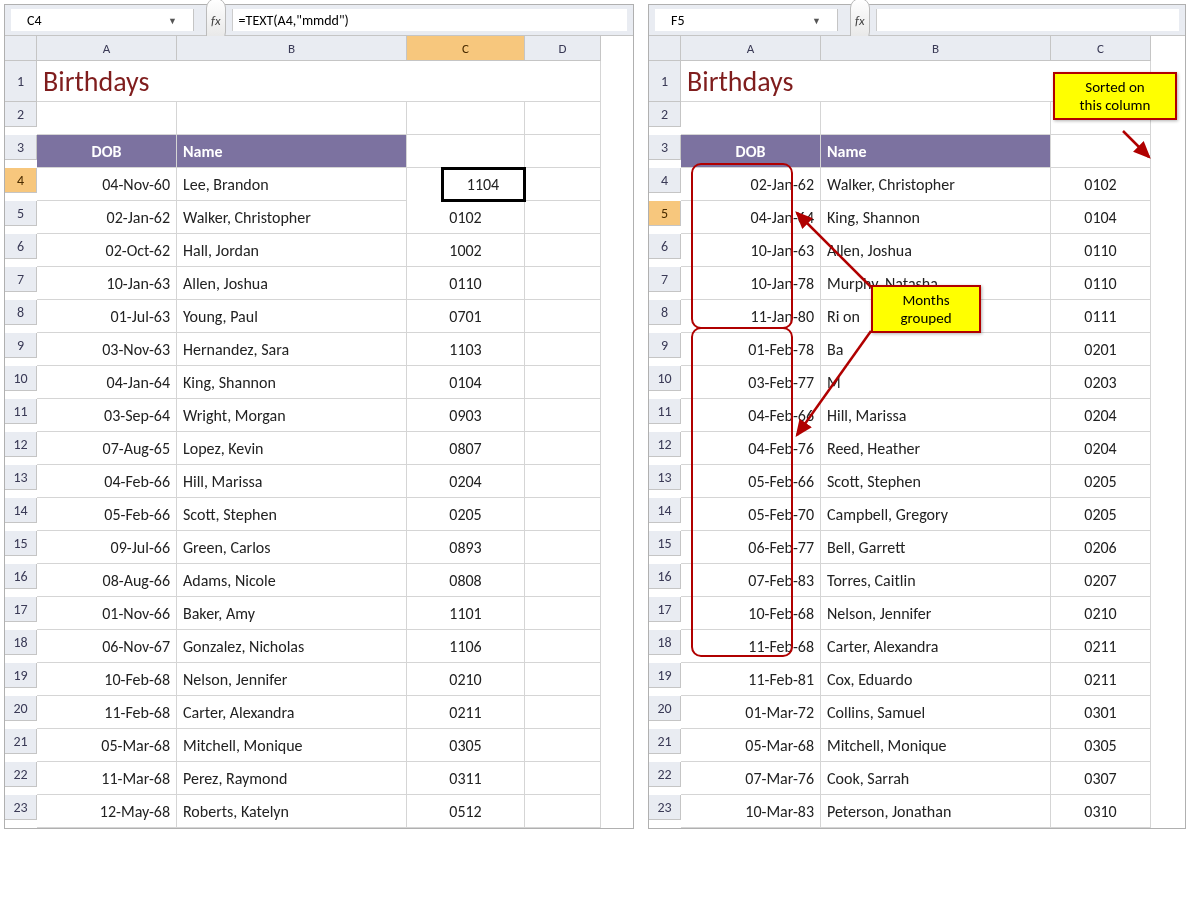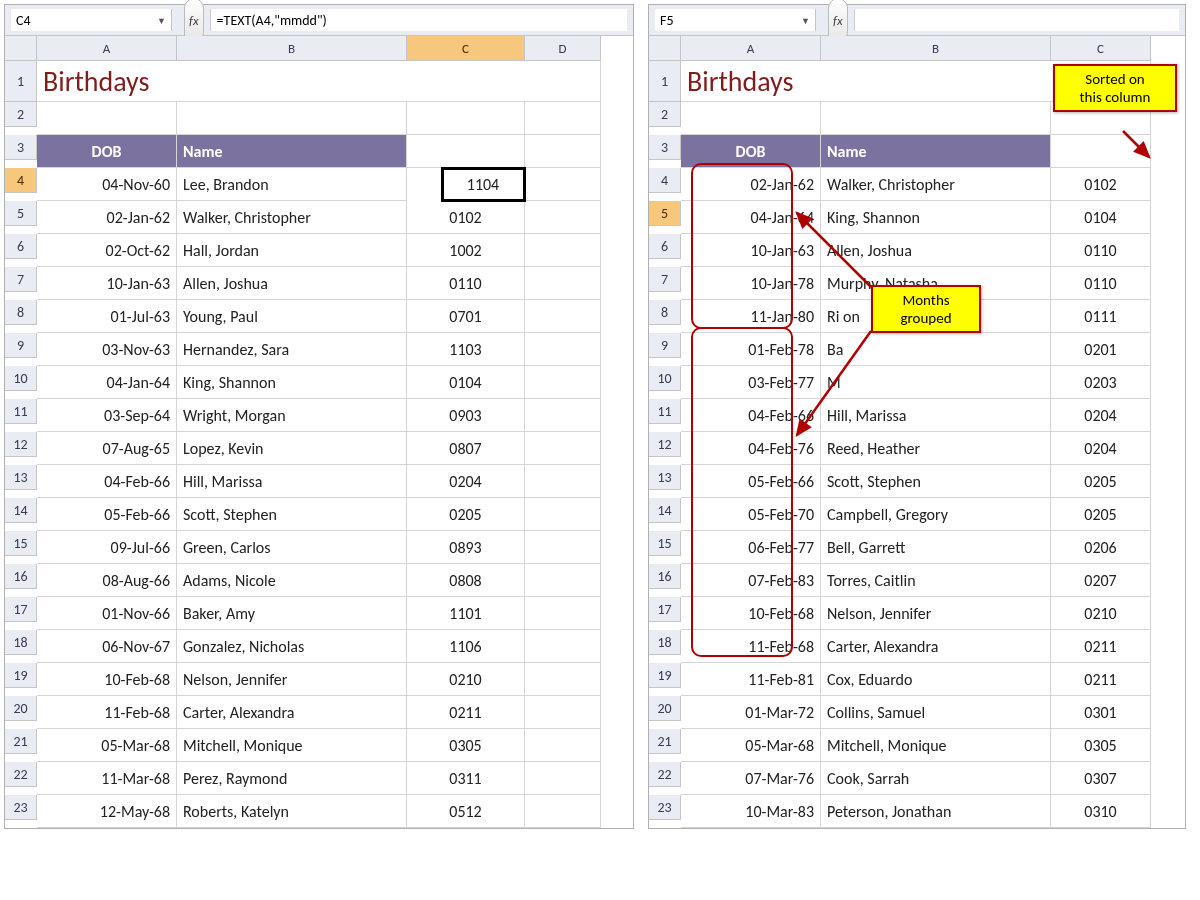--- a/index.html
+++ b/index.html
@@ -19,21 +19,21 @@
   }
   .formula-bar {
     display: flex;
     align-items: center;
     border-bottom: 1px solid #c5c5c5;
     background: #e9ecf2;
     height: 30px;
   }
   .name-box {
     width: 150px;
-    padding: 0 5px;
+    padding: 0 16px;
     border-right: 1px solid #c5c5c5;
     background: #fff;
     font-size: 14px;
     display: flex;
     align-items: center;
     justify-content: space-between;
     height: 22px;
     margin: 0 6px;
   }
   .name-box .dd {
@@ -386,21 +386,21 @@
       <div class="rowhdr">22</div>
       <div class="cell right">07-Mar-76</div>
       <div class="cell">Cook, Sarrah</div>
       <div class="cell center">0307</div>
       <div class="rowhdr">23</div>
       <div class="cell right">10-Mar-83</div>
       <div class="cell">Peterson, Jonathan</div>
       <div class="cell center">0310</div>
     </div>
 
-  <div class="callout" style="top:59px; right:8px; width:104px">Sorted on<br>this column</div>
+  <div class="callout" style="top:67px; right:8px; width:104px">Sorted on<br>this column</div>
   <svg class="arrow" style="top:122px; right:26px" width="40" height="40">
     <defs>
         <marker id="ah1" markerWidth="8" markerHeight="8" refX="6" refY="3" orient="auto">
           <path d="M0,0 L7,3 L0,6 Z" fill="#b00000"></path>
         </marker>
       </defs>
     <line x1="4" y1="4" x2="30" y2="30" stroke="#b00000" stroke-width="2.5" marker-end="url(#ah1)"></line>
   </svg>
 
   <div class="callout" style="top:280px; left:222px; width:90px">Months<br>grouped</div>

